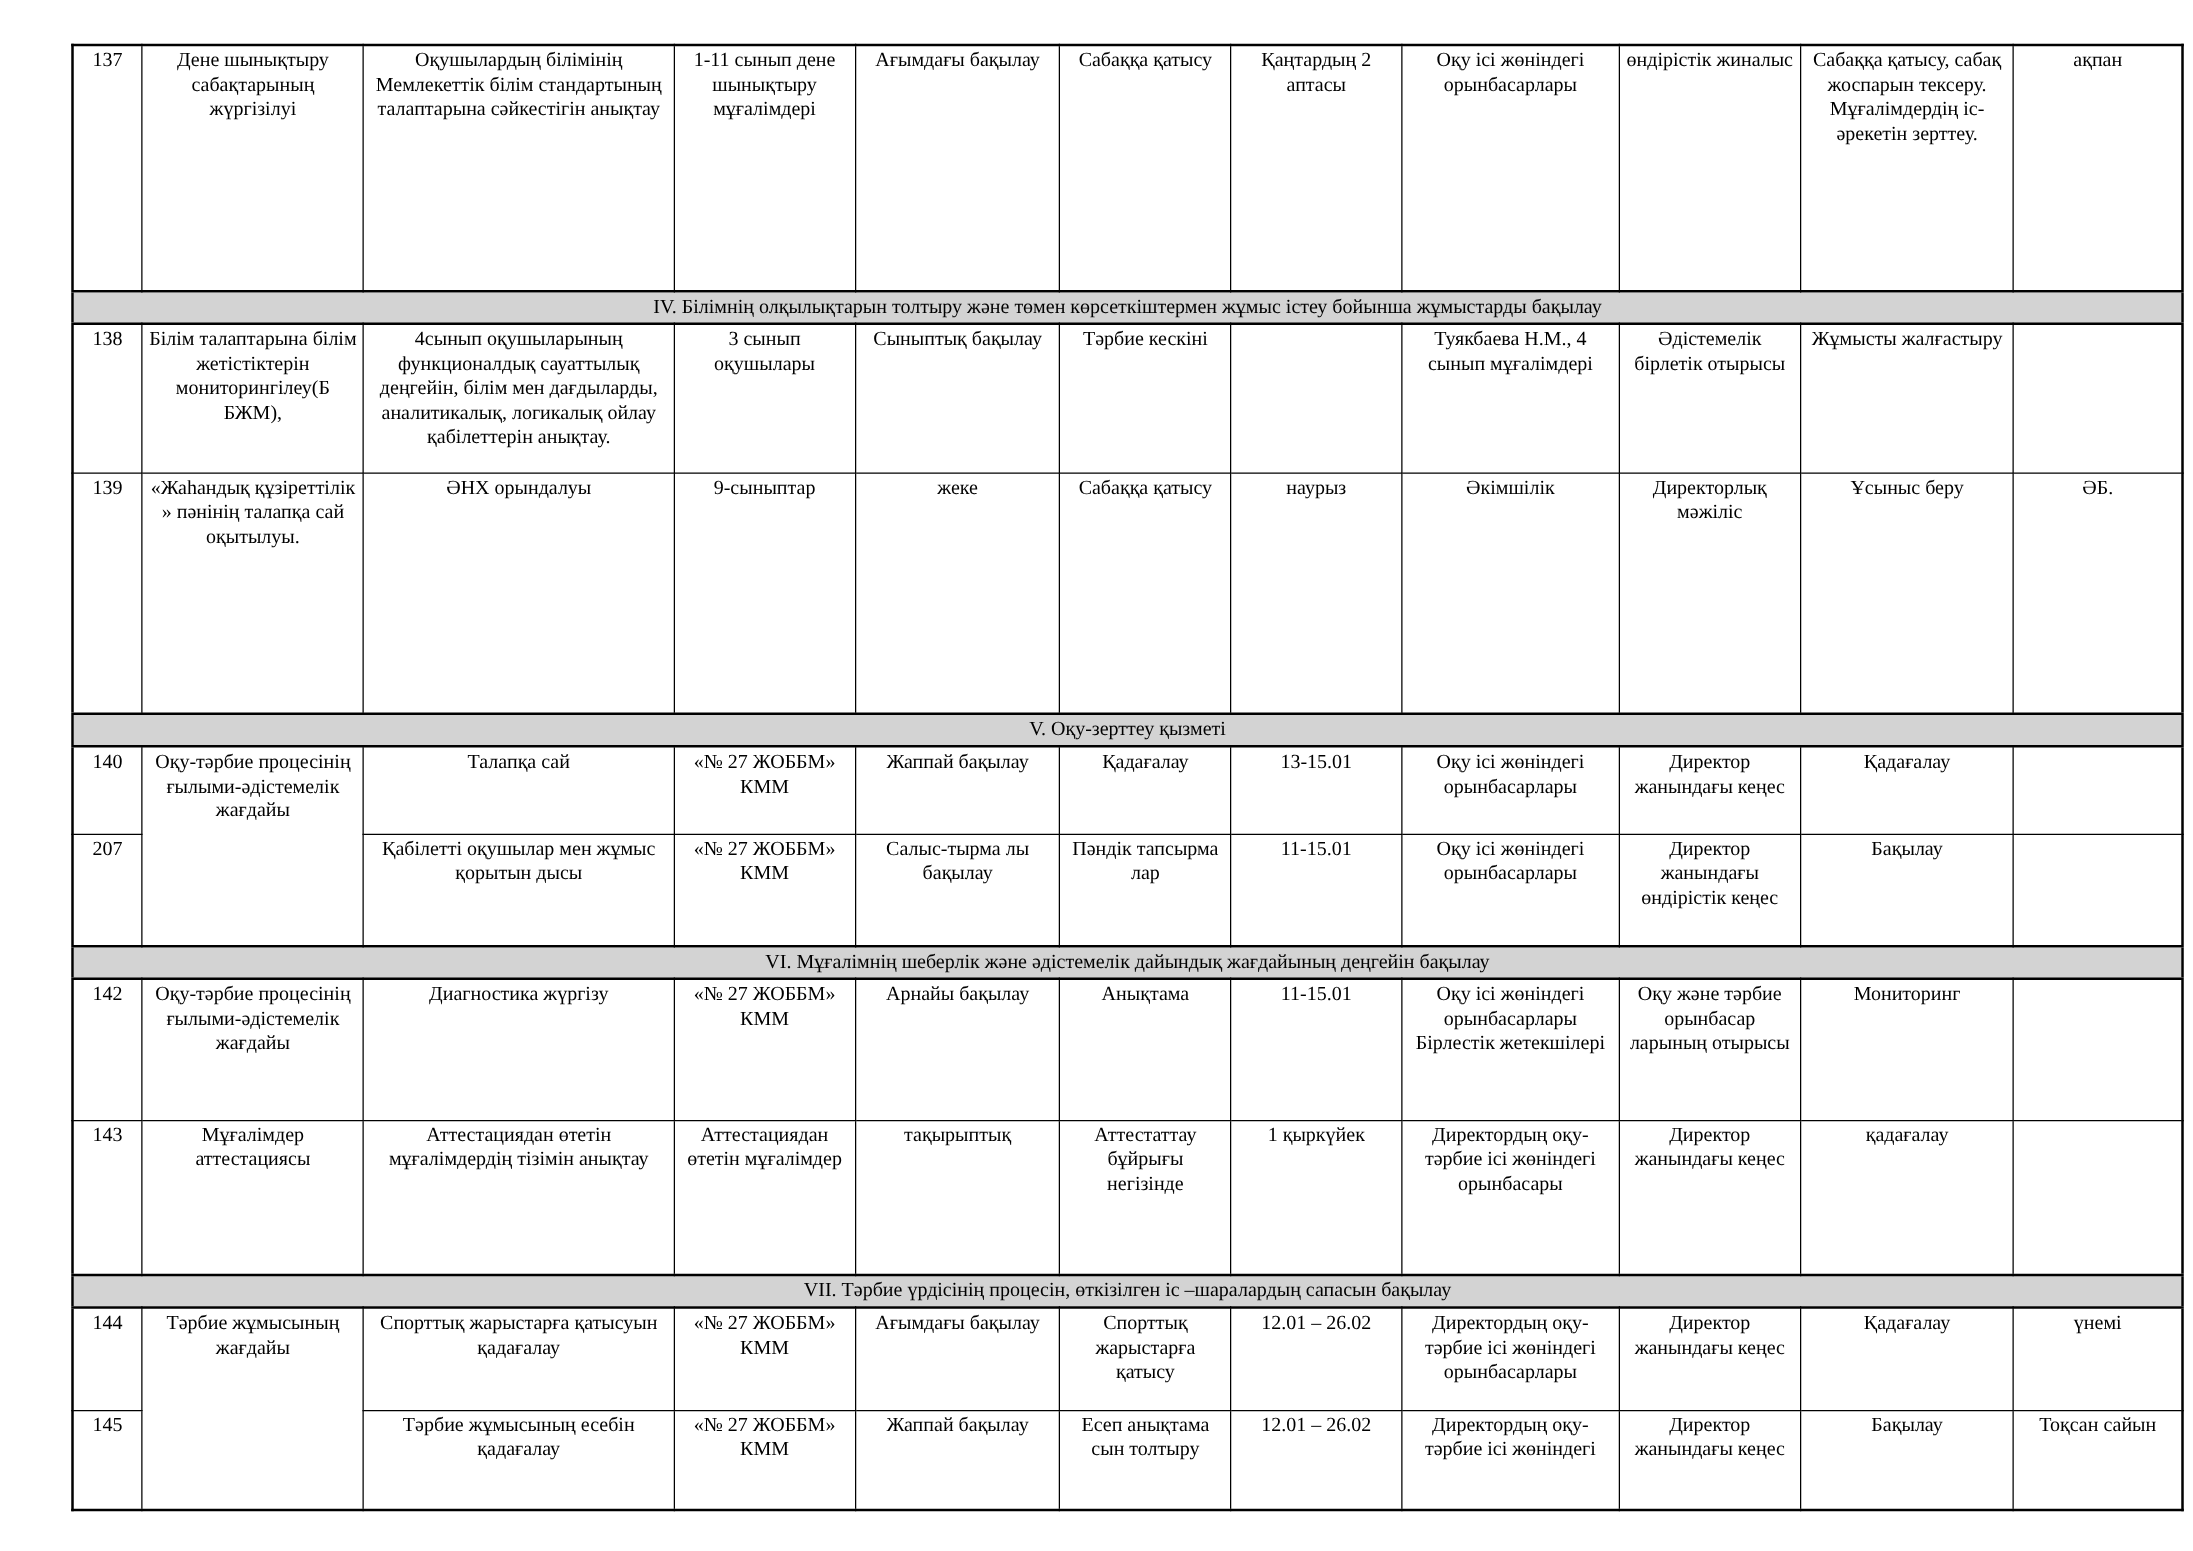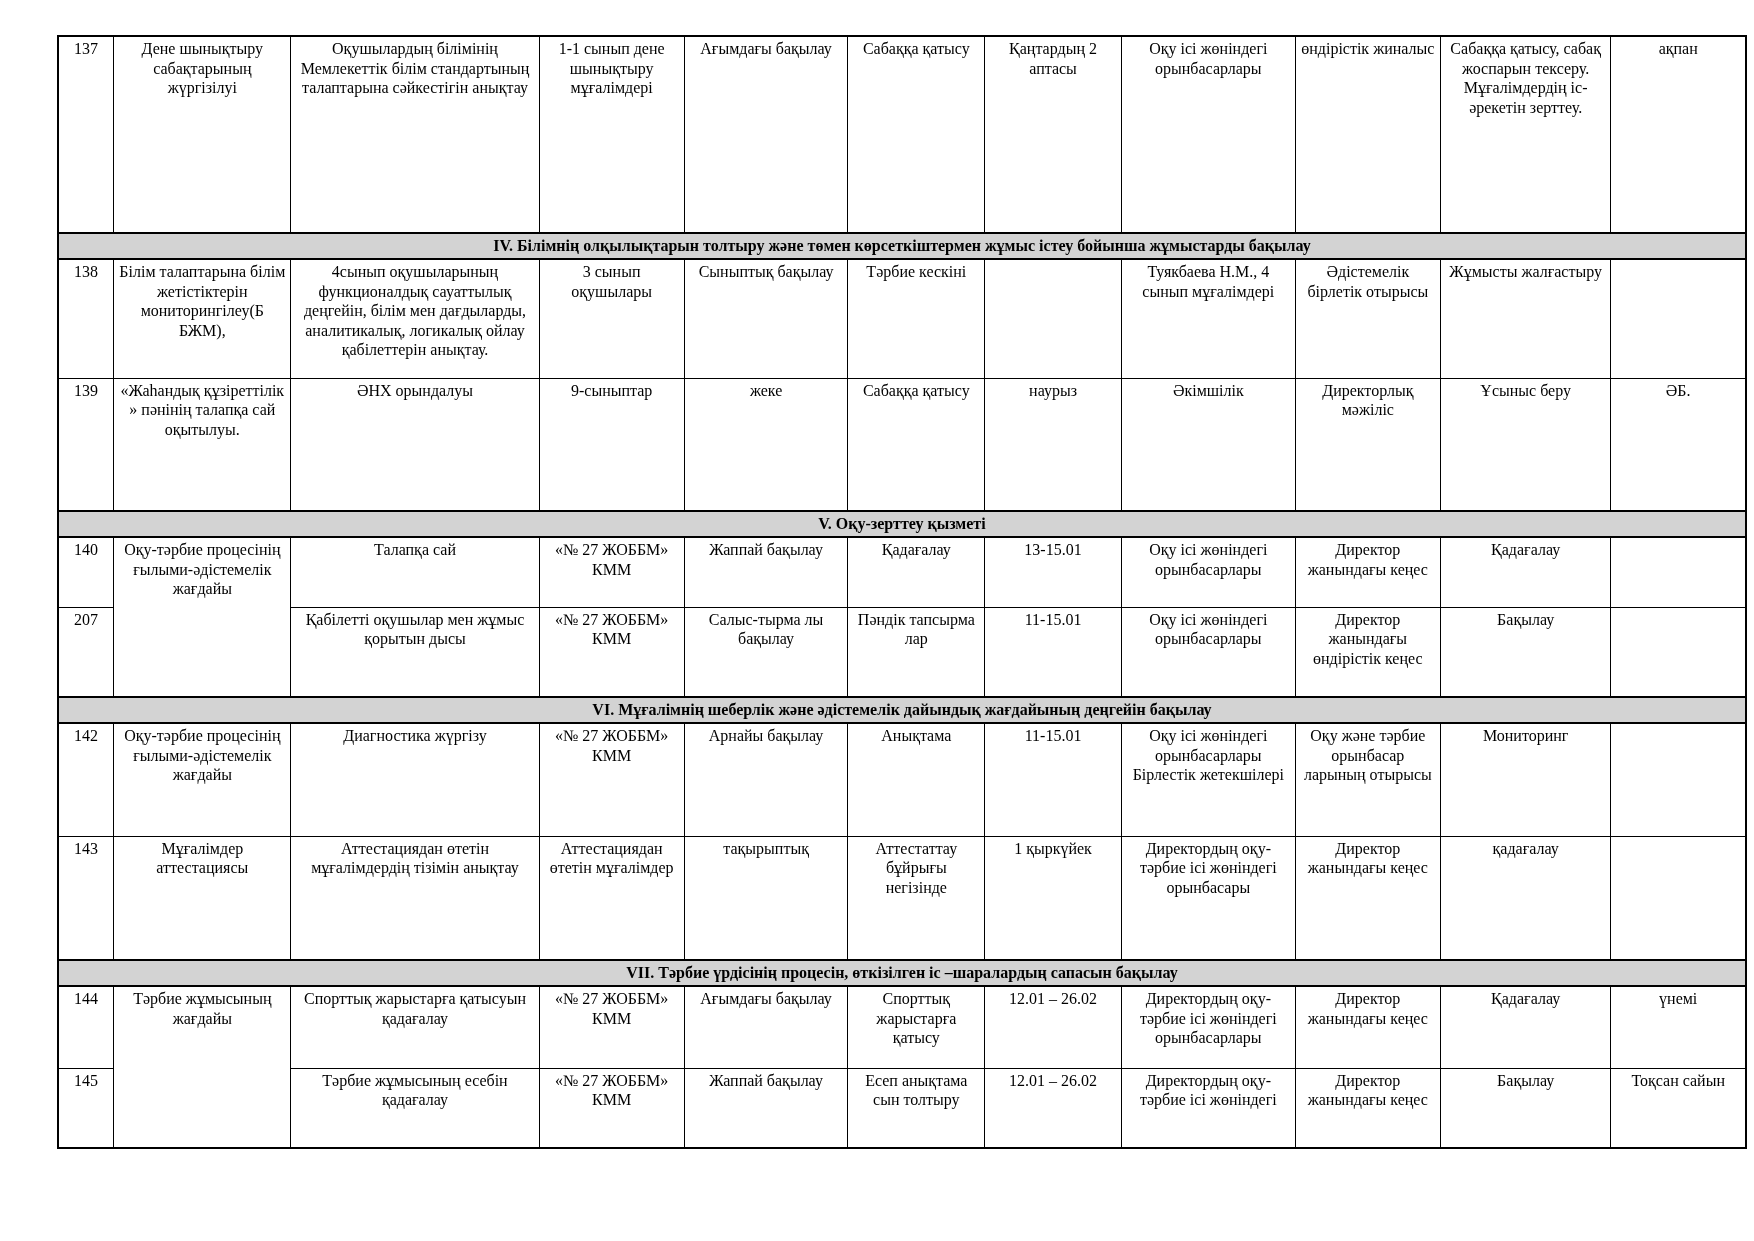--- a/index.html
+++ b/index.html
@@ -22,31 +22,31 @@
     border:1px solid #000000;
     text-align:center;
     vertical-align:top;
     padding:2px 5px;
     word-wrap:break-word;
     overflow:hidden;
   }
   table.plan{border:2px solid #000000;}
   tr.h137{height:197px}
   tr.h138{height:119px}
-  tr.h139{height:133px}
+  tr.h139{height:193px}
   tr.h140{height:70px}
   tr.h141{height:90px}
   tr.h142{height:113px}
   tr.h143{height:124px}
   tr.h144{height:82px}
   tr.h145{height:80px}
   tr.section{height:26px}
   tr.section td{
     background:#d3d3d3;
-    font-weight:bold;
+    font-weight:normal;
     vertical-align:middle;
     border-top:2px solid #000;
     border-bottom:2px solid #000;
     padding:1px 0;
   }
   td.vmid{vertical-align:middle}
   td.vbot{vertical-align:bottom}
   td.vtop{vertical-align:top}
 </style>
 </head>
@@ -66,21 +66,21 @@
         <col style="width:8.6%">
       <col style="width:10.1%">
         <col style="width:8.0%">
     </colgroup>
 
     <tbody>
         <tr class="h137">
       <td class="vmid">137</td>
       <td class="vmid">Дене шынықтыру сабақтарының жүргізілуі</td>
       <td class="vmid">Оқушылардың білімінің Мемлекеттік білім стандартының талаптарына сәйкестігін анықтау</td>
-      <td class="vmid">1-1 сынып дене шынықтыру мұғалімдері</td>
+      <td class="vmid">1-11 сынып дене шынықтыру мұғалімдері</td>
       <td class="vmid">Ағымдағы бақылау</td>
       <td class="vmid">Сабаққа қатысу</td>
       <td class="vmid">Қаңтардың 2 аптасы</td>
       <td class="vtop">Оқу ісі жөніндегі орынбасарлары</td>
       <td class="vmid">өндірістік жиналыс</td>
       <td class="vmid">Сабаққа қатысу, сабақ жоспарын тексеру. Мұғалімдердің іс-әрекетін зерттеу.</td>
       <td class="vmid">ақпан</td>
     </tr>
 
     <tr class="section">

